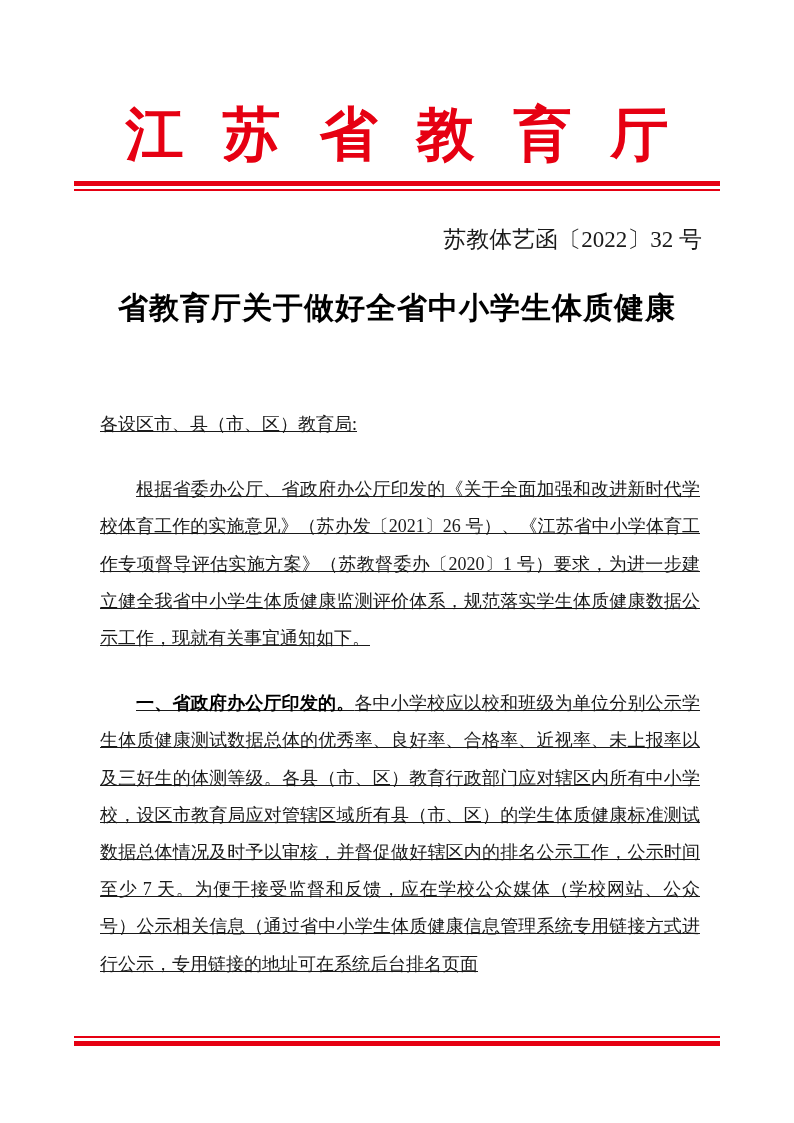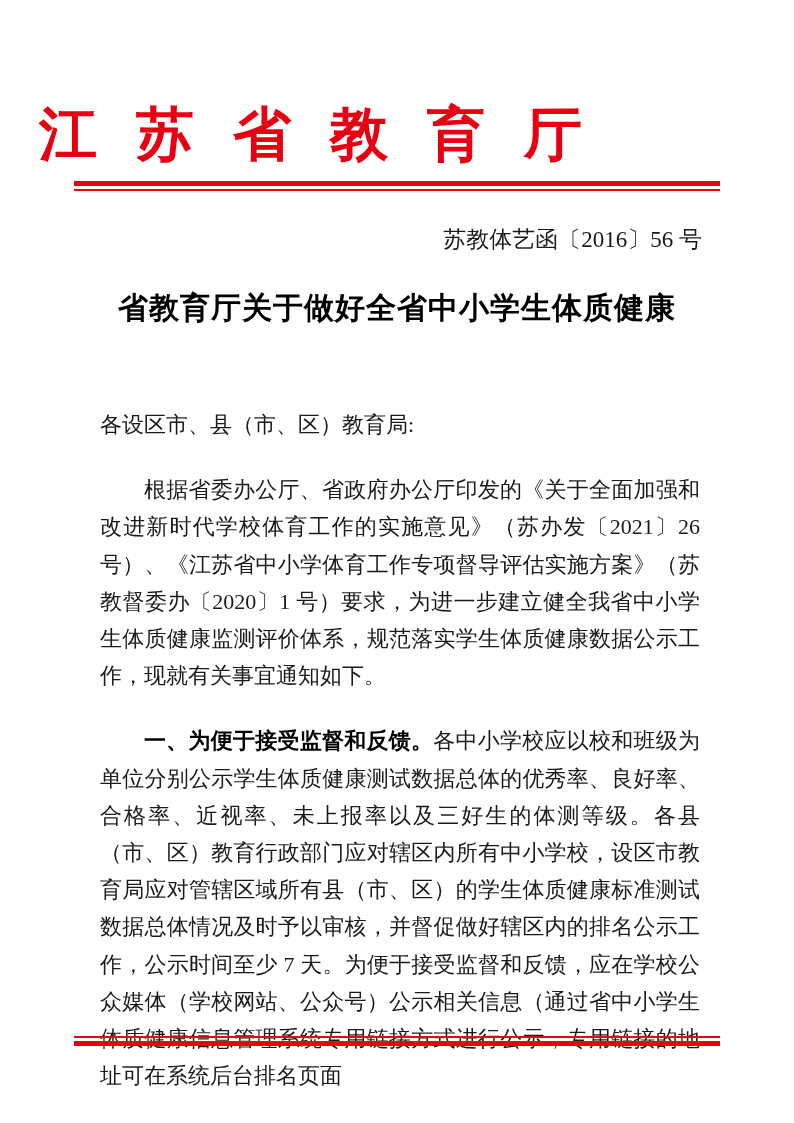--- a/index.html
+++ b/index.html
@@ -16,20 +16,21 @@
     font-family: "Liberation Serif", "DejaVu Serif", serif;
     color: #1a1a1a;
   }
 
   
   .org-title {
     position: absolute;
     top: 98px;
     left: 0;
     width: 100%;
+    text-align: center;
     line-height: 74px;
     margin: 0;
   }
   .org-title .org-text {
     display: inline-block;
     font-size: 58px;
     font-weight: 700;
     color: #e60012;
     letter-spacing: 39px;
     padding-left: 39px; 
@@ -73,24 +74,25 @@
     letter-spacing: 1px;
   }
   .doc-title .title-line { display: block; }
 
   
   .doc-body {
     position: absolute;
     top: 406px;
     left: 100px;
     width: 600px;
-    font-size: 22px;
+    font-size: 18px;
     line-height: 37.2px;
     text-align: justify;
     color: #1a1a1a;
+    text-decoration: underline;
   }
   .doc-body p {
     margin: 0;
   }
   .doc-body p.indent {
     text-indent: 2em;
     margin-top: 28px;
   }
   .sec-head {
     font-weight: 700;
@@ -106,31 +108,31 @@
   <h1 class="org-title">
     <span class="org-text">江苏省教育厅</span>
   </h1>
 
   <div class="rule rule-top">
     <div class="bar-thick"></div>
     <div class="bar-gap"></div>
     <div class="bar-thin"></div>
   </div>
 
-  <div class="doc-number">苏教体艺函〔2016〕56 号</div>
+  <div class="doc-number">苏教体艺函〔2022〕32 号</div>
 
   <h2 class="doc-title">
     <span class="title-line">省教育厅关于做好全省中小学生体质健康</span>
   </h2>
 
   <main class="doc-body">
     <p class="salutation">各设区市、县（市、区）教育局:</p>
     <p class="indent">根据省委办公厅、省政府办公厅印发的《关于全面加强和改进新时代学校体育工作的实施意见》（苏办发〔2021〕26 号）、《江苏省中小学体育工作专项督导评估实施方案》（苏教督委办〔2020〕1 号）要求，为进一步建立健全我省中小学生体质健康监测评价体系，规范落实学生体质健康数据公示工作，现就有关事宜通知如下。</p>
     <p class="indent">
-      <span class="sec-head">一、为便于接受监督和反馈。</span><span>各中小学校应以校和班级为单位分别公示学生体质健康测试数据总体的优秀率、良好率、合格率、近视率、未上报率以及三好生的体测等级。各县（市、区）教育行政部门应对辖区内所有中小学校，设区市教育局应对管辖区域所有县（市、区）的学生体质健康标准测试数据总体情况及时予以审核，并督促做好辖区内的排名公示工作，公示时间至少 7 天。为便于接受监督和反馈，应在学校公众媒体（学校网站、公众号）公示相关信息（通过省中小学生体质健康信息管理系统专用链接方式进行公示，专用链接的地址可在系统后台排名页面</span>
+      <span class="sec-head">一、省政府办公厅印发的。</span><span>各中小学校应以校和班级为单位分别公示学生体质健康测试数据总体的优秀率、良好率、合格率、近视率、未上报率以及三好生的体测等级。各县（市、区）教育行政部门应对辖区内所有中小学校，设区市教育局应对管辖区域所有县（市、区）的学生体质健康标准测试数据总体情况及时予以审核，并督促做好辖区内的排名公示工作，公示时间至少 7 天。为便于接受监督和反馈，应在学校公众媒体（学校网站、公众号）公示相关信息（通过省中小学生体质健康信息管理系统专用链接方式进行公示，专用链接的地址可在系统后台排名页面</span>
     </p>
   </main>
 
   <div class="rule rule-bottom">
     <div class="bar-thin"></div>
     <div class="bar-gap"></div>
     <div class="bar-thick"></div>
   </div>
 
 </div>

